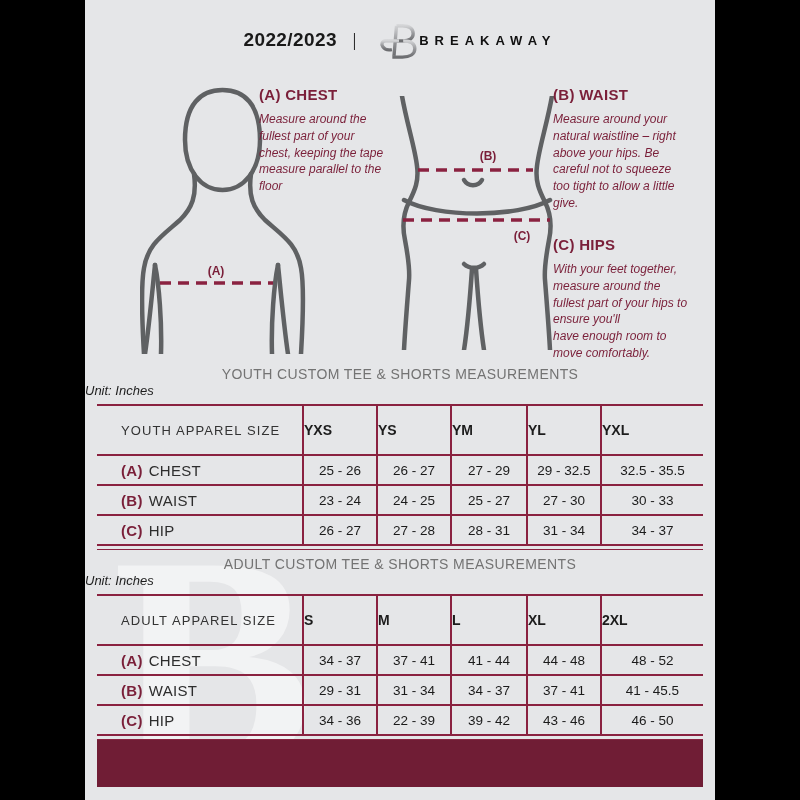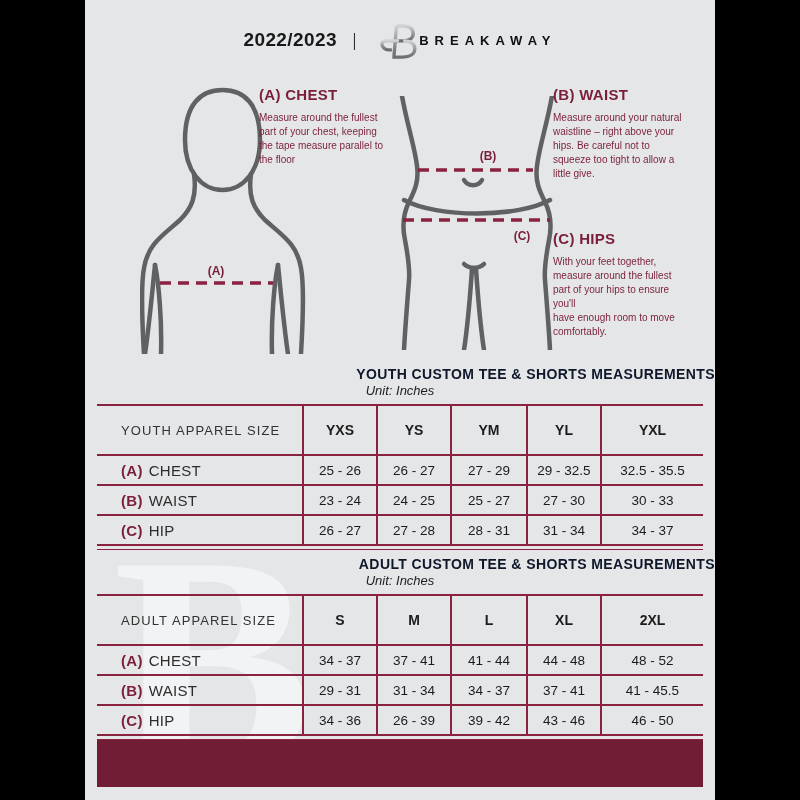--- a/index.html
+++ b/index.html
@@ -23,42 +23,42 @@
   .guide { position:relative; z-index:1; height:280px; }
   .fig-upper { position:absolute; left:55px; top:2px; width:172px; height:272px; }
   .fig-lower { position:absolute; left:307px; top:16px; width:170px; height:254px; }
   .outline { stroke:var(--outline,#5f6163); stroke-width:4.5; fill:none; stroke-linecap:round; }
   .dash { stroke:var(--maroon-line,#8a2240); stroke-width:3.5; stroke-dasharray:11 7; }
   .marker { font-family:"Liberation Sans",sans-serif; font-size:12px; font-weight:bold;
     fill:var(--maroon,#7a1f39); }
   .desc { position:absolute; }
   .desc h3 { font-size:15px; font-weight:bold; color:var(--maroon,#7a1f39);
     letter-spacing:0.3px; margin-bottom:8px; }
-  .desc p { font-size:10px; color:var(--maroon,#7a1f39);
+  .desc p { font-size:12px; font-style:italic; color:var(--maroon,#7a1f39);
     line-height:1.4; white-space:pre-line; }
   .desc-a { left:174px; top:6px; width:128px; }
   .desc-b { left:468px; top:6px; width:130px; }
-  .desc-c { left:468px; top:150px; width:136px; }
+  .desc-c { left:468px; top:156px; width:136px; }
 
   .tables { position:relative; z-index:1; }
-  .section-title { text-align:right; font-size:14px; font-weight:bold; color:#0f172a;
+  .section-title { text-align:center; font-size:14px; font-weight:normal; color:#737373;
     letter-spacing:0.4px; margin-top:6px; }
-  .unit-label { text-align:center; font-style:italic; font-size:13px; color:#1d1d1d;
+  .unit-label { font-style:italic; font-size:13px; color:#1d1d1d;
     margin:1px 0 6px; }
   .table-wrap { width:606px; margin:0 auto; border-bottom:1px solid var(--maroon-line,#8a2240);
     padding-bottom:3px; }
   table { width:100%; border-collapse:collapse; table-layout:fixed; }
   thead tr { border-top:2.5px solid var(--maroon-line,#8a2240);
     border-bottom:2px solid var(--maroon-line,#8a2240); height:50px; }
   tbody tr { border-bottom:2px solid var(--maroon-line,#8a2240); height:30px; }
   th,td { vertical-align:middle; }
   .vline { border-left:2px solid var(--maroon-line,#8a2240); }
   .label-col { text-align:left; padding-left:24px; font-size:13px; font-weight:normal;
     letter-spacing:1.1px; color:#333; }
-  .size-col { text-align:center; font-size:14px; font-weight:bold; color:#1c1c1c; }
+  .size-col { text-align:left; font-size:14px; font-weight:bold; color:#1c1c1c; }
   .row-label { text-align:left; padding-left:24px; font-size:15px; font-weight:normal;
     color:#2d2d2d; letter-spacing:0.3px; }
   .row-label .prefix { font-weight:bold; color:var(--maroon,#7a1f39); margin-right:6px; }
   td.size-cell { text-align:center; font-size:13.5px; color:#1b1b1b; }
 
   .footer-bar { position:absolute; z-index:2; left:12px; bottom:13px; width:606px; height:47px;
     background:var(--footer,#701d35); }
 </style>
 </head>
 <body>
@@ -225,21 +225,21 @@
                 <th class="row-label"><span class="prefix">(B)</span>WAIST</th>
                 <td class="size-cell vline">29 - 31</td>
                 <td class="size-cell vline">31 - 34</td>
                 <td class="size-cell vline">34 - 37</td>
                 <td class="size-cell vline">37 - 41</td>
                 <td class="size-cell vline">41 - 45.5</td>
               </tr>
               <tr>
                 <th class="row-label"><span class="prefix">(C)</span>HIP</th>
                 <td class="size-cell vline">34 - 36</td>
-                <td class="size-cell vline">26 - 39</td>
+                <td class="size-cell vline">22 - 39</td>
                 <td class="size-cell vline">39 - 42</td>
                 <td class="size-cell vline">43 - 46</td>
                 <td class="size-cell vline">46 - 50</td>
               </tr>
             </tbody>
           </table>
       </div>
     </section>
 
     <div class="footer-bar"></div>

